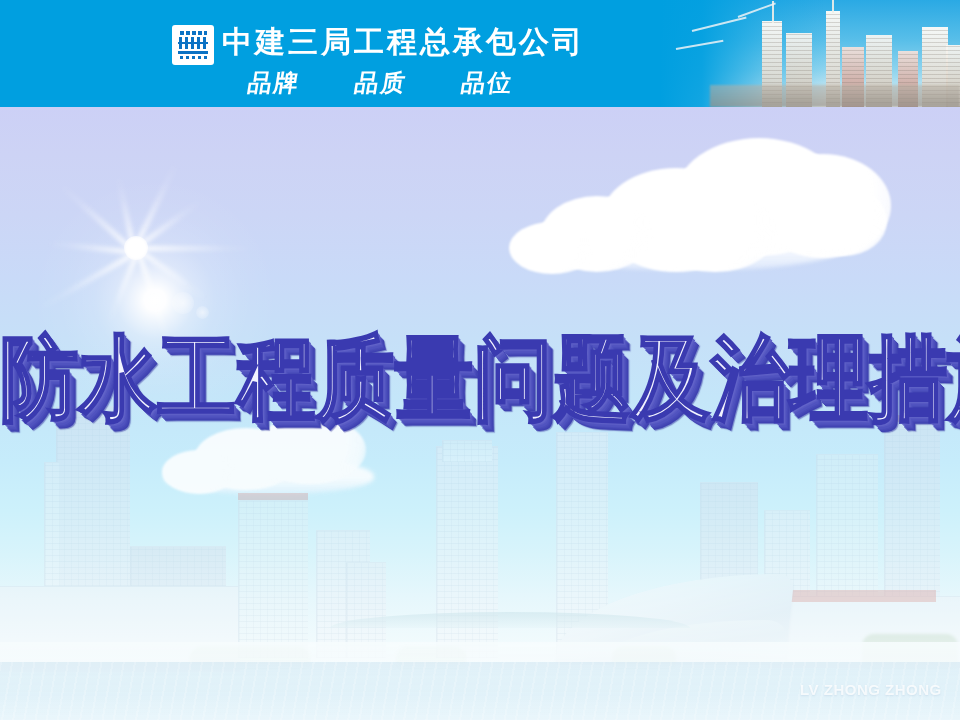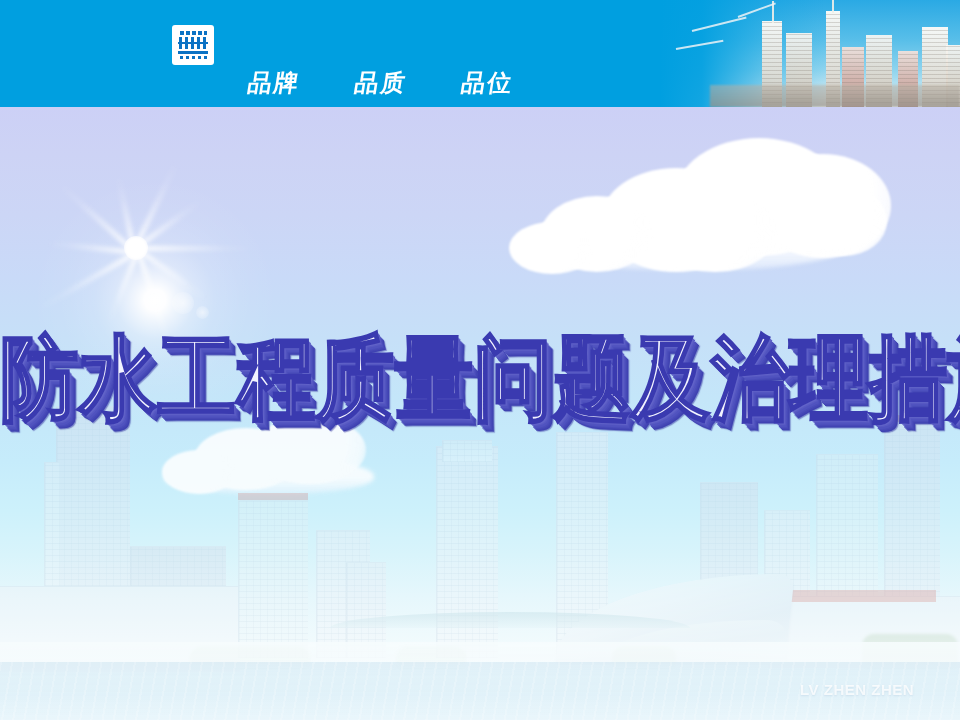--- a/index.html
+++ b/index.html
@@ -390,29 +390,30 @@
         <i style="left:0px;  top:11px; width:30px; height:2px;"></i>
         <i style="left:0px;  top:20px; width:30px; height:3px;"></i>
         <i style="left:2px;  top:25px; width:3px; height:3px;"></i>
         <i style="left:8px;  top:25px; width:3px; height:3px;"></i>
         <i style="left:14px; top:25px; width:3px; height:3px;"></i>
         <i style="left:20px; top:25px; width:3px; height:3px;"></i>
         <i style="left:26px; top:25px; width:3px; height:3px;"></i>
       </div>
     </div>
 
+    <div class="company-name">中建三局工程总承包公司</div>
 
     <div class="slogan">
       <span>品牌</span>
       <span class="gap"></span>
       <span>品质</span>
       <span class="gap"></span>
       <span>品位</span>
     </div>
   </div>
 
   <div class="title-wrap">
     <div class="wordart">防水工程质量问题及治理措施</div>
   </div>
 
-  <div class="watermark">LV ZHEN ZHEN</div>
+  <div class="watermark">LV ZHONG ZHONG</div>
 
 </div>
 
 </body></html>

